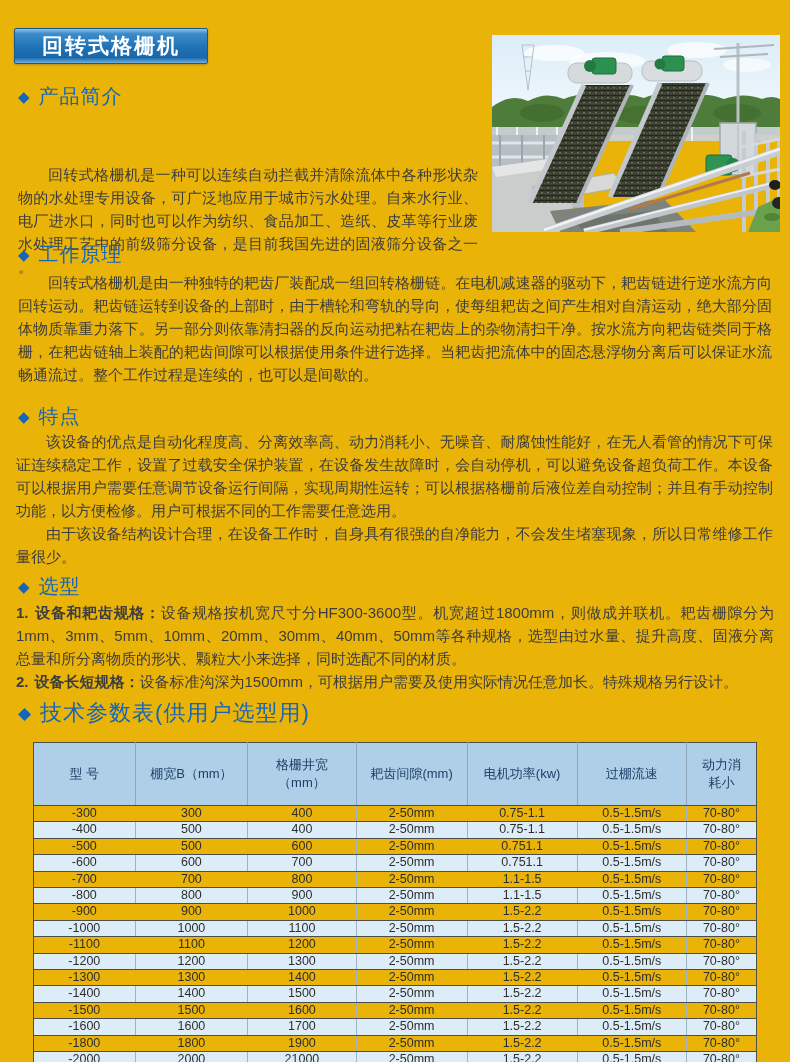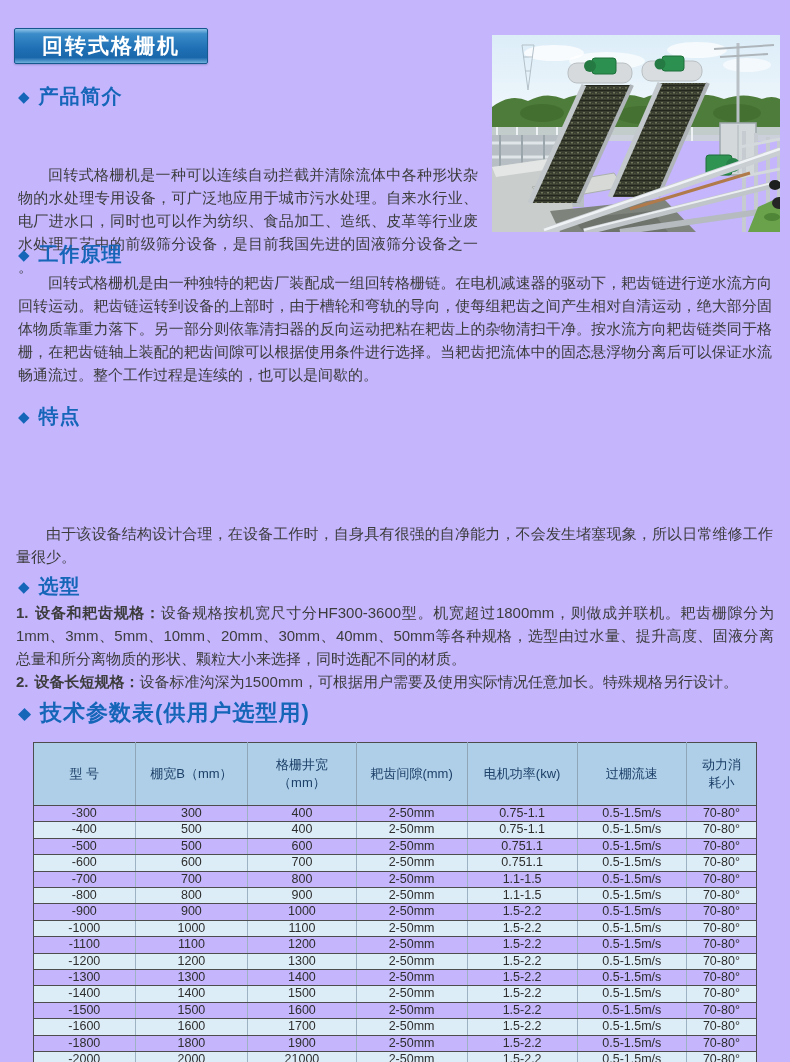--- a/index.html
+++ b/index.html
@@ -1,32 +1,32 @@
 <!DOCTYPE html>
 <html><head>
 <meta charset="utf-8">
 <style>
   html,body{margin:0;padding:0;background:#ffffff;}
   .page{
-    position:relative;width:790px;height:1062px;background:#c4b5fd;overflow:hidden;
+    position:relative;width:790px;height:1062px;background:#eab308;overflow:hidden;
     font-family:"Liberation Sans","DejaVu Sans",sans-serif;color:#3d3d3d;
   }
   
   .banner{
     position:absolute;left:14px;top:28px;width:192px;height:34px;
     background:linear-gradient(180deg,#8fc3e8 0%,#3b8cc9 14%,#1e6fb4 58%,#1a67ab 84%,#6fb0dd 100%);
     border:1px solid #16598f;border-radius:2px;
     display:flex;align-items:center;justify-content:center;
     box-shadow:0 1px 2px rgba(0,40,80,.25);
   }
   .banner-text{color:#ffffff;font-size:21px;font-weight:bold;letter-spacing:2px;}
   
   .sec-head{position:absolute;left:18px;display:flex;align-items:center;}
   .diamond{color:#1565b8;font-size:15px;margin-right:9px;line-height:1;}
-  .sec-title{color:#1565b8;font-size:20px;font-weight:bold;letter-spacing:1px;line-height:1.2;}
+  .sec-title{color:#1565b8;font-size:20px;font-weight:normal;letter-spacing:1px;line-height:1.2;}
   .sec-head.big .diamond{font-size:17px;}
   .sec-head.big .sec-title{font-size:22px;}
   
   .body{
     position:absolute;margin:0;font-size:15px;line-height:23px;color:#3d3d3d;
     text-align:justify;
   }
   .indent{text-indent:2em;}
   .sel-num{font-weight:bold;margin-right:6px;}
   .sel-label{font-weight:bold;}
@@ -174,20 +174,21 @@
   <div class="sec-head" id="h-principle">
     <span class="diamond">◆</span>
     <span class="sec-title">工作原理</span>
   </div>
   <p class="body indent" id="p-principle">回转式格栅机是由一种独特的耙齿厂装配成一组回转格栅链。在电机减速器的驱动下，耙齿链进行逆水流方向回转运动。耙齿链运转到设备的上部时，由于槽轮和弯轨的导向，使每组耙齿之间产生相对自清运动，绝大部分固体物质靠重力落下。另一部分则依靠清扫器的反向运动把粘在耙齿上的杂物清扫干净。按水流方向耙齿链类同于格栅，在耙齿链轴上装配的耙齿间隙可以根据使用条件进行选择。当耙齿把流体中的固态悬浮物分离后可以保证水流畅通流过。整个工作过程是连续的，也可以是间歇的。</p>
 
   <div class="sec-head" id="h-features">
     <span class="diamond">◆</span>
     <span class="sec-title">特点</span>
   </div>
+  <p class="body indent" id="p-features-1">该设备的优点是自动化程度高、分离效率高、动力消耗小、无噪音、耐腐蚀性能好，在无人看管的情况下可保证连续稳定工作，设置了过载安全保护装置，在设备发生故障时，会自动停机，可以避免设备超负荷工作。本设备可以根据用户需要任意调节设备运行间隔，实现周期性运转；可以根据格栅前后液位差自动控制；并且有手动控制功能，以方便检修。用户可根据不同的工作需要任意选用。</p>
   <p class="body indent" id="p-features-2">由于该设备结构设计合理，在设备工作时，自身具有很强的自净能力，不会发生堵塞现象，所以日常维修工作量很少。</p>
 
   <div class="sec-head" id="h-selection">
     <span class="diamond">◆</span>
     <span class="sec-title">选型</span>
   </div>
   <p class="body" id="p-sel-1"><span class="sel-num">1.</span><span class="sel-label">设备和耙齿规格：</span><span>设备规格按机宽尺寸分HF300-3600型。机宽超过1800mm，则做成并联机。耙齿栅隙分为1mm、3mm、5mm、10mm、20mm、30mm、40mm、50mm等各种规格，选型由过水量、提升高度、固液分离总量和所分离物质的形状、颗粒大小来选择，同时选配不同的材质。</span></p>
   <p class="body" id="p-sel-2"><span class="sel-num">2.</span><span class="sel-label">设备长短规格：</span><span>设备标准沟深为1500mm，可根据用户需要及使用实际情况任意加长。特殊规格另行设计。</span></p>
 
   <div class="sec-head big" id="h-table">

